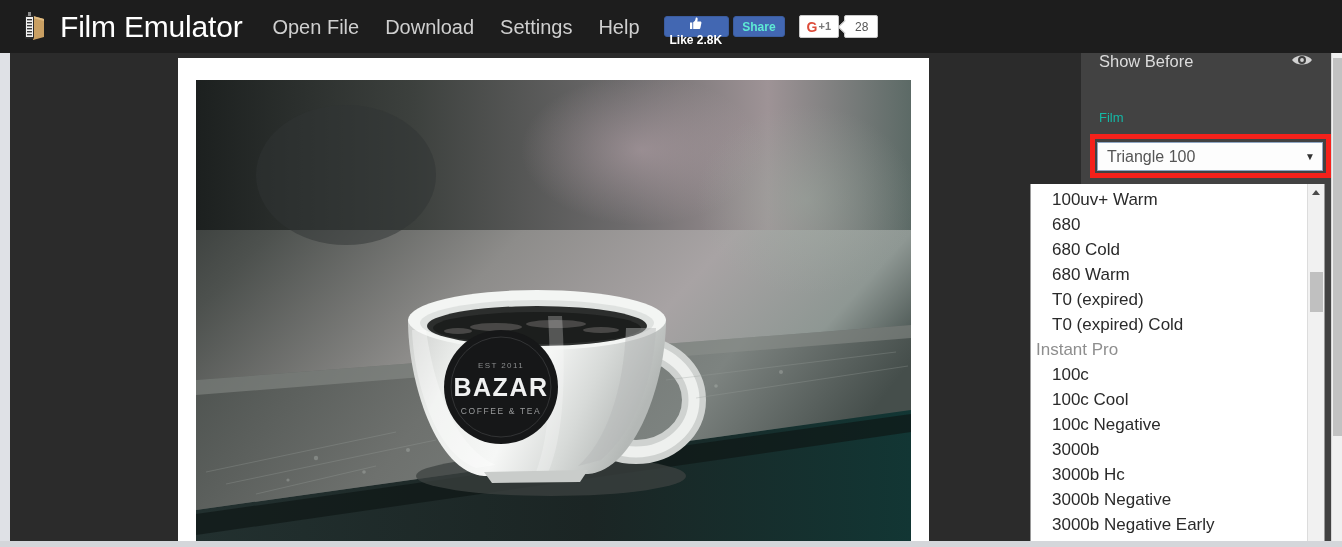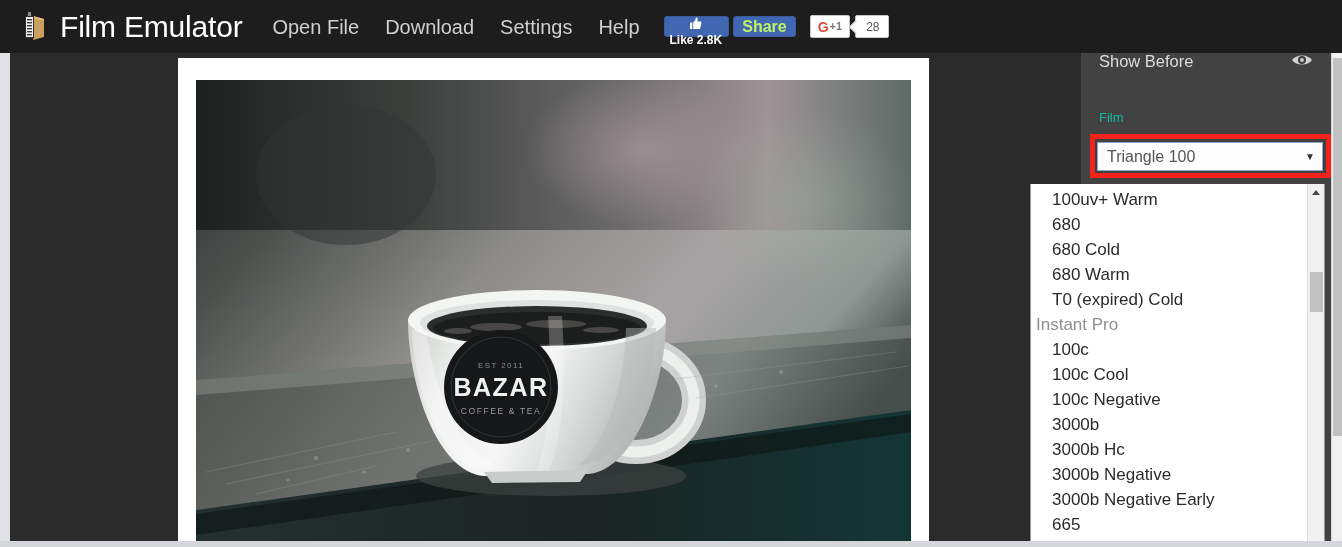--- a/index.html
+++ b/index.html
@@ -59,21 +59,21 @@
     display: flex; align-items: center; gap: 4px;
     background: #4267b2; border: 1px solid #3b5c9f;
     border-radius: 3px; padding: 0 6px 0 5px;
     color: #fff; font-size: 12px; font-weight: bold;
     line-height: 1; cursor: pointer; flex-direction: column;
   }
   .fb-share {
     display: flex; align-items: center;
     background: #4267b2; border: 1px solid #3b5c9f;
     border-radius: 3px; padding: 0 8px;
-    color: #bef264; font-size: 16px; font-weight: bold;
+    color: #5eead4; font-size: 12px; font-weight: bold;
     line-height: 1; cursor: pointer;
   }
   .thumb-icon { width: 13px; height: 13px; display: block; }
 
   .gp-group { display: flex; align-items: stretch; height: 23px; position: relative; }
   .gp-btn {
     display: flex; align-items: center; justify-content: center;
     background: #fff; border: 1px solid #c9c9c9; border-radius: 2px;
     padding: 0 7px; font-size: 13px; font-weight: bold; line-height: 1;
     cursor: pointer;
@@ -420,20 +420,21 @@
       <div class="red-box"></div>
     </div>
   </div>
 
   <div id="dropdown">
     <div class="opt-list">
       <div class="opt">100uv+ Warm</div>
       <div class="opt">680</div>
       <div class="opt">680 Cold</div>
       <div class="opt">680 Warm</div>
+      <div class="opt">T0 (expired)</div>
       <div class="opt">T0 (expired) Cold</div>
       <div class="opt group">Instant Pro</div>
       <div class="opt">100c</div>
       <div class="opt">100c Cool</div>
       <div class="opt">100c Negative</div>
       <div class="opt">3000b</div>
       <div class="opt">3000b Hc</div>
       <div class="opt">3000b Negative</div>
       <div class="opt">3000b Negative Early</div>
       <div class="opt">665</div>

